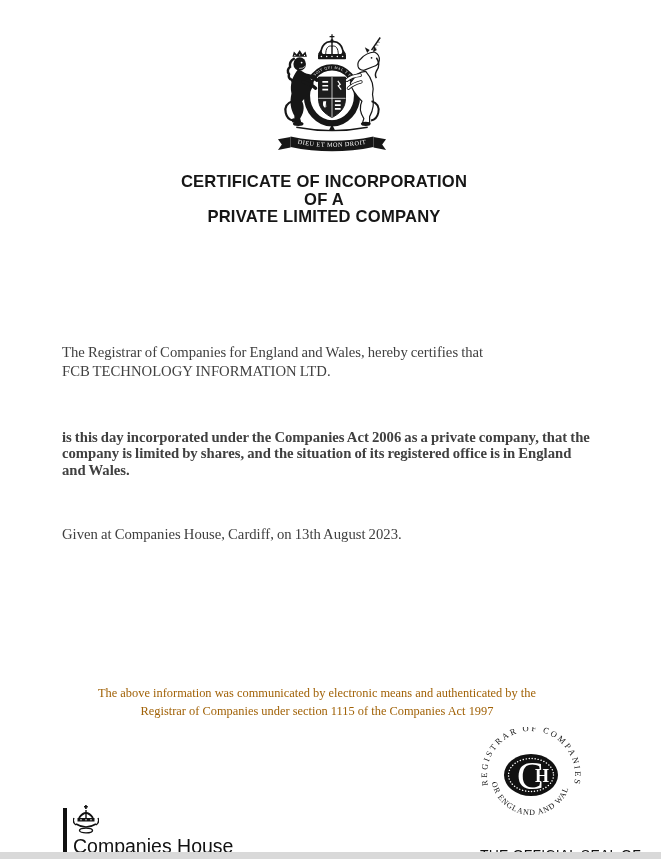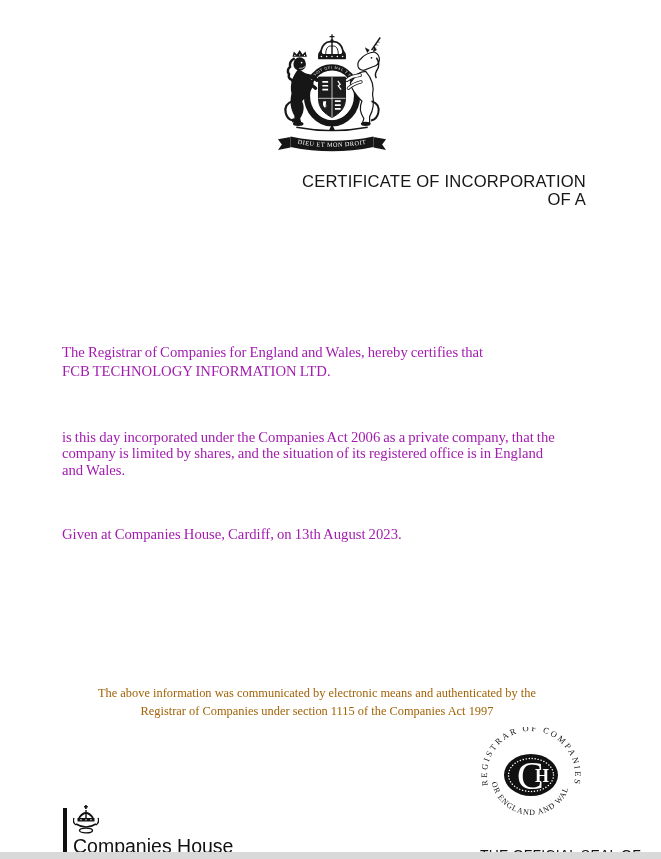--- a/index.html
+++ b/index.html
@@ -1,28 +1,28 @@
 <!DOCTYPE html>
 <html><head>
 <meta charset="utf-8">
 <style>
   html,body{margin:0;padding:0;background:#fff;}
   .page{position:relative;width:661px;height:859px;background:#ffffff;overflow:hidden;
         font-family:"Liberation Sans",sans-serif;color:#1a1a1a;}
   .arms{position:absolute;left:250px;top:27px;width:164px;height:132px;}
-  .title{position:absolute;top:173px;left:62px;width:524px;text-align:right;
-         font-weight:normal;font-size:16.6px;line-height:17.6px;letter-spacing:0.2px;color:#161616;}
+  .title{position:absolute;top:173px;left:62px;width:524px;text-align:center;
+         font-weight:bold;font-size:16.6px;line-height:17.6px;letter-spacing:0.2px;color:#161616;}
   .company-number{position:absolute;top:277px;left:62px;width:524px;text-align:center;
          font-size:15.4px;color:#161616;}
   .company-number b{font-weight:700;}
   .serifp{position:absolute;left:62px;width:530px;font-family:"Liberation Serif",serif;
-         font-size:14.7px;color:#a21caf;word-spacing:-0.6px;}
+         font-size:14.7px;color:#404040;word-spacing:-0.6px;}
   .certify{top:329px;white-space:nowrap;}
   .company-name{top:348px;white-space:nowrap;}
-  .incorp{top:429px;line-height:16.3px;}
+  .incorp{top:429px;line-height:16.3px;font-weight:bold;}
   .incorp div{white-space:nowrap;}
   .given{top:511px;white-space:nowrap;}
   .given b{font-weight:400;}
   .footer-note{position:absolute;top:685px;left:62px;width:510px;text-align:center;
          font-family:"Liberation Serif",serif;font-size:12.4px;line-height:17.6px;color:#a16207;}
   .seal{position:absolute;left:474px;top:727px;width:170px;}
   .seal-caption{margin-top:19px;padding-left:6px;font-weight:normal;font-size:14px;
          line-height:11.8px;letter-spacing:0.2px;color:#111;}
   .ch-logo{position:absolute;left:63px;top:804px;width:220px;height:54px;padding-left:36px;}
   .ch-bar{position:absolute;left:0;top:4px;width:3.5px;height:48px;background:#111;}
@@ -117,20 +117,21 @@
         <text font-size="13" fill="#ffffff" letter-spacing="1" font-family="Liberation Serif, serif">
           <textPath href="#mottoPath" startOffset="50%" text-anchor="middle">DIEU ET MON DROIT</textPath>
         </text>
       </g>
     </svg>
   </div>
 
   <div class="title">
     <div>CERTIFICATE OF INCORPORATION</div>
     <div>OF A</div>
+    <div>PRIVATE LIMITED COMPANY</div>
   </div>
 
 
   <p class="serifp certify">The Registrar of Companies for England and Wales, hereby certifies that</p>
   <p class="serifp company-name">FCB TECHNOLOGY INFORMATION LTD.</p>
 
   <div class="serifp incorp">
     <div>is this day incorporated under the Companies Act 2006 as a private company, that the</div>
     <div>company is limited by shares, and the situation of its registered office is in England</div>
     <div>and Wales.</div>

